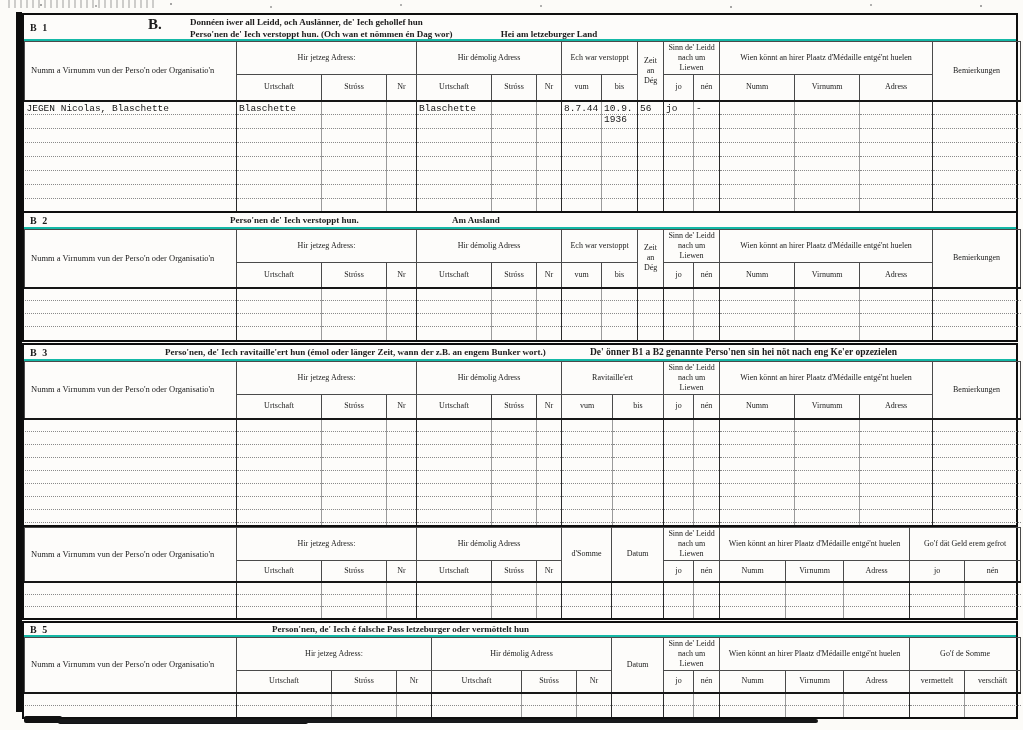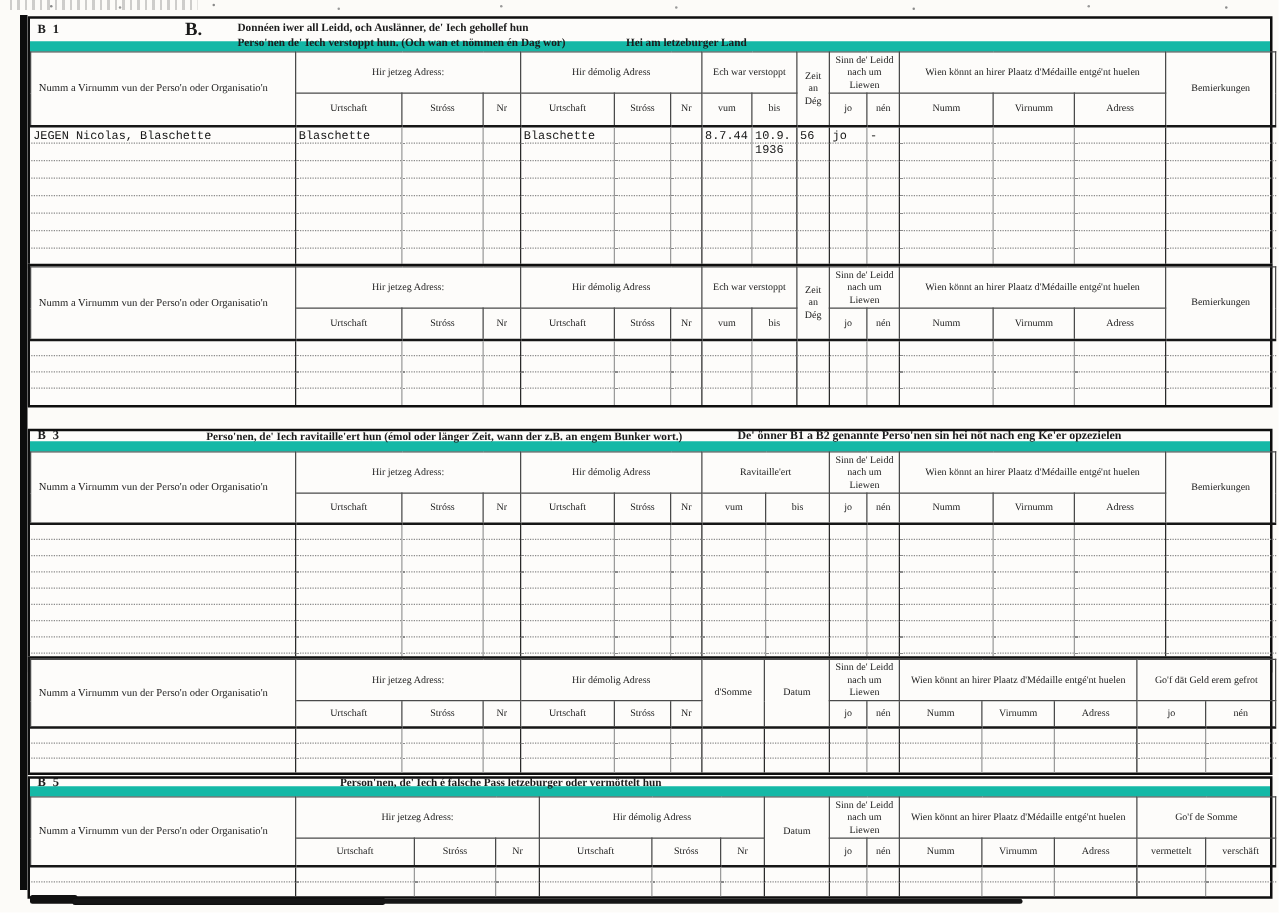--- a/index.html
+++ b/index.html
@@ -17,21 +17,21 @@
   .noise-top { position:absolute; left:8px; top:0; width:150px; height:8px; opacity:.45;
     background:repeating-linear-gradient(90deg, rgba(80,80,80,.6) 0 2px, transparent 2px 6px); }
   .speckle { position:absolute; left:40px; top:4px; width:2px; height:2px; background:#888; border-radius:50%;
     box-shadow:55px 1px 0 #999, 130px -1px 0 #8a8a8a, 230px 2px 0 #999, 360px 0 0 #9a9a9a,
                500px 1px 0 #999, 690px 2px 0 #8a8a8a, 830px 0 0 #999, 940px 1px 0 #8a8a8a; }
 
   
   .section { position:absolute; left:22px; width:996px; border:2px solid #0e0e0e; background:#fdfcfa; }
   .s1 { top:13px; }  .s2 { top:211px; }  .s3 { top:343px; }  .s4 { top:525px; }  .s5 { top:621px; }
 
-  .title-bar { position:relative; border-bottom:8px solid #14b8a6; }
+  .title-bar { position:relative; border-bottom:2px solid #14b8a6; }
   .s1 .title-bar { height:26px; }
   .s2 .title-bar { height:16px; }
   .s3 .title-bar { height:16px; }
   .s4 .title-bar { height:13px; }
   .s5 .title-bar { height:14px; }
 
   .sec-id { position:absolute; left:6px; top:50%; transform:translateY(-50%);
             font-weight:700; font-size:10px; letter-spacing:1.5px; white-space:pre; }
   .big-letter { position:absolute; left:124px; top:1px; font-weight:700; font-size:15px; }
   .t-abs { position:absolute; font-weight:700; font-size:9px; white-space:nowrap; top:50%; transform:translateY(-50%); }
@@ -542,20 +542,25 @@
             </td>
             <td>
               <div class="cw"></div>
             </td>
           </tr>
         </tbody>
     </table>
   </section>
 
   <section class="section s2">
+    <div class="title-bar">
+      <span class="sec-id">B 2</span>
+      <span class="t-abs" style="left:206px">Perso'nen de' Iech verstoppt hun.</span>
+      <span class="t-abs" style="left:428px">Am Ausland</span>
+    </div>
     <table>
       <colgroup>
         <col style="width:212px">
           <col style="width:85px">
           <col style="width:65px">
           <col style="width:30px">
         <col style="width:75px">
           <col style="width:45px">
           <col style="width:25px">
         <col style="width:40px">

